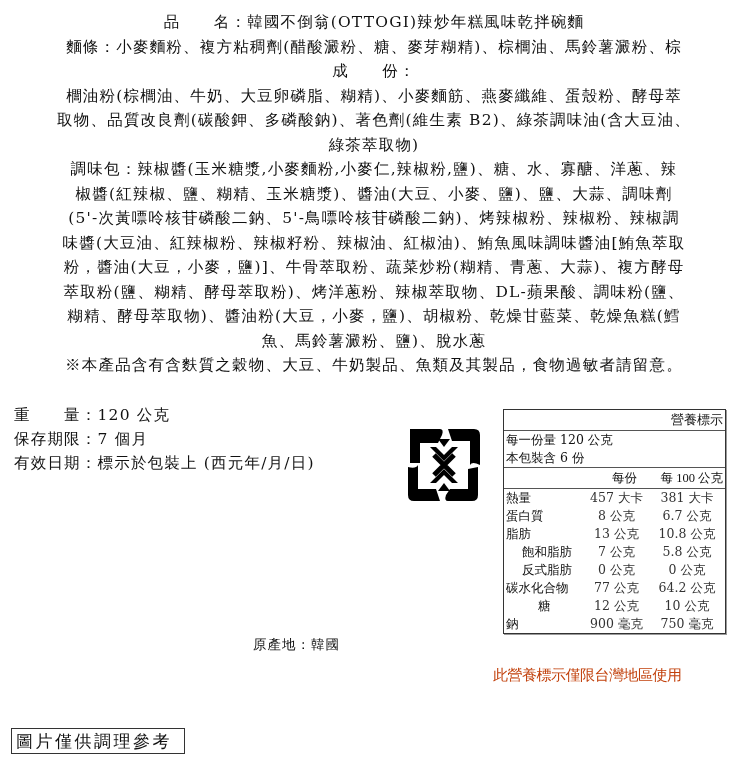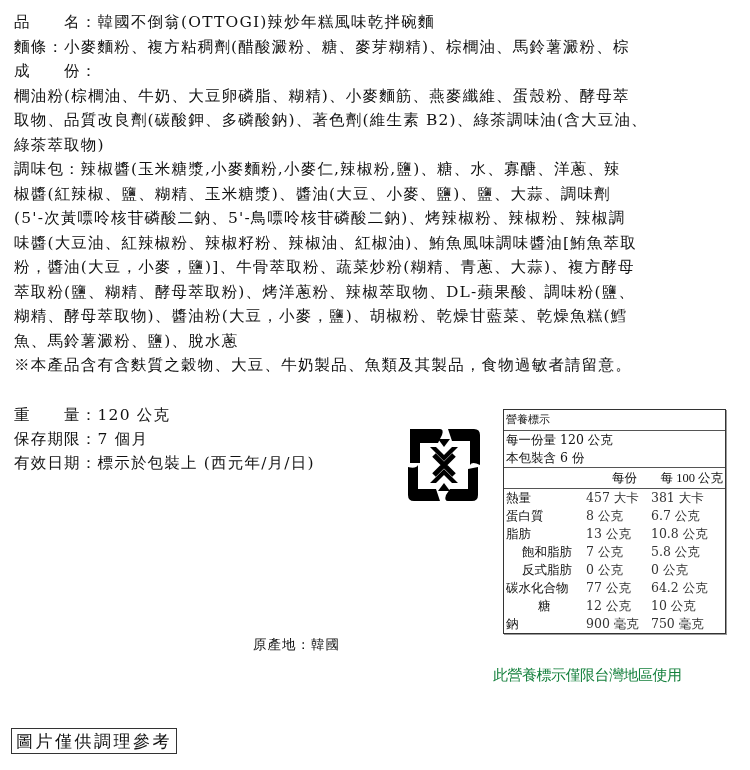--- a/index.html
+++ b/index.html
@@ -5,56 +5,56 @@
   html, body { margin:0; padding:0; background:#ffffff; }
   body {
     width:750px; height:770px; position:relative; overflow:hidden;
     font-family: "DejaVu Serif", "Liberation Serif", serif;
     color:#111111;
   }
   .ingredients {
     position:absolute; left:14px; top:10px; width:720px;
     font-size:15.5px; line-height:24.5px; letter-spacing:1.2px;
   }
-  .ingredients p { margin:0; }
+  .ingredients p { margin:0;text-align:center; }
   .meta {
     position:absolute; left:14px; top:403px;
     font-size:15.5px; line-height:24px; letter-spacing:1.2px;
   }
   .meta p { margin:0; }
   .recycle {
     position:absolute; left:404px; top:425px; width:80px; height:80px;
   }
   .nutrition {
     position:absolute; left:503px; top:409px; width:221px;
     border:1.5px solid #333; border-collapse:collapse;
     font-size:12.5px;
     box-shadow: 1px 1px 0 #999;
   }
   .nutrition table { width:100%; border-collapse:collapse; }
   .nutrition td { padding:0 2px; height:18px; line-height:18px; white-space:nowrap; }
-  .nt-title { text-align:left; font-size:11px; height:20px !important; border-bottom:1.5px solid #555; }
+  .nt-title { text-align:right; font-size:13px; height:20px !important; border-bottom:1.5px solid #555; }
   .nt-serving td { height:17px; }
   .nt-serving-last td { border-bottom:1.5px solid #555; }
   .nt-colhead td { border-bottom:1.5px solid #555; height:20px;font-family:Liberation Serif, serif; }
-  .num { text-align:left; color:#333; }
+  .num { text-align:center; color:#333; }
   .indent1 { padding-left:18px !important; }
   .indent2 { padding-left:34px !important; }
   .origin {
     position:absolute; left:237px; top:636px;
     font-size:13.5px; letter-spacing:1px;margin-left:16px;
   }
   .tw-notice {
     position:absolute; left:493px; top:666px;
     font-family: "DejaVu Sans", "Liberation Sans", sans-serif;
-    font-size:15px; letter-spacing:-0.5px; color:#15803d;
+    font-size:15px; letter-spacing:-0.5px; color:#c2410c;
   }
   .photo-note {
     position:absolute; left:11px; top:728px;
-    border:1px solid #333; padding:1px 4px 1px 4px;
+    border:1px solid #333; padding:1px 12px 1px 4px;
     font-size:17px; letter-spacing:2.5px; line-height:22px;
   }
 </style>
 </head>
 <body>
 
 <div class="ingredients">
   <p><span>品　　名</span><span>：</span><span>韓國不倒翁(OTTOGI)辣炒年糕風味乾拌碗麵</span></p>
   <p>麵條：小麥麵粉、複方粘稠劑(醋酸澱粉、糖、麥芽糊精)、棕櫚油、馬鈴薯澱粉、棕</p>
   <p><span>成　　份</span><span>：</span></p>

